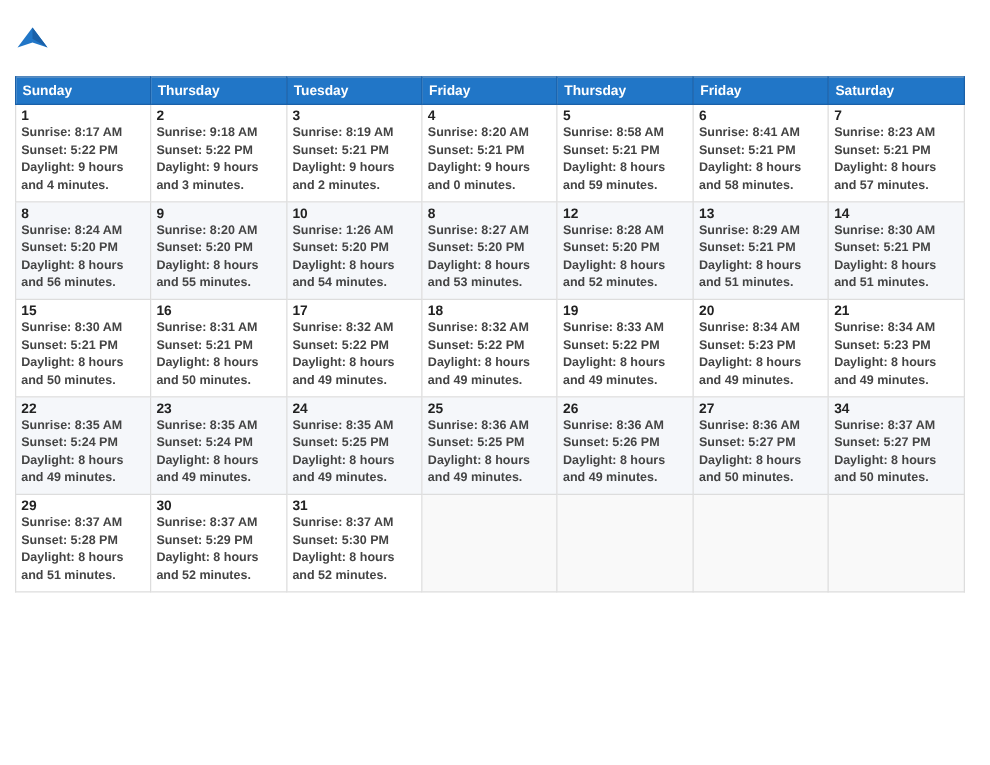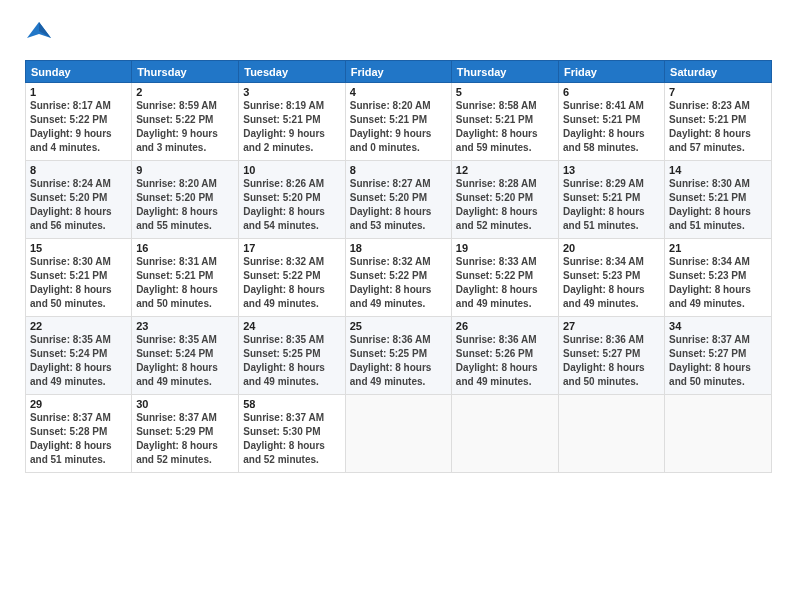--- a/index.html
+++ b/index.html
@@ -6,21 +6,21 @@
     body {
       font-family: Arial, sans-serif;
       background: #fff;
       width: 792px;
       height: 612px;
       overflow: hidden;
     }
     .page {
       width: 792px;
       height: 612px;
-      padding: 16px 20px 10px 25px;
+      padding: 16px 20px 10px 12px;
     }
     .header {
       display: flex;
       justify-content: space-between;
       align-items: flex-start;
       margin-bottom: 10px;
     }
     .title-block {
       text-align: right;
     }
@@ -124,21 +124,21 @@
       </tr>
     </thead>
     <tbody id="calendar-body">
     <tr>
           <td>
             <span class="day-num">1</span>
             <div class="day-info"><span>Sunrise: 8:17 AM</span><br><span>Sunset: 5:22 PM</span><br><span>Daylight: 9 hours and 4 minutes.</span></div>
           </td>
           <td>
             <span class="day-num">2</span>
-            <div class="day-info"><span>Sunrise: 8:59 AM</span><br><span>Sunset: 5:22 PM</span><br><span>Daylight: 9 hours and 3 minutes.</span></div>
+            <div class="day-info"><span>Sunrise: 9:18 AM</span><br><span>Sunset: 5:22 PM</span><br><span>Daylight: 9 hours and 3 minutes.</span></div>
           </td>
           <td>
             <span class="day-num">3</span>
             <div class="day-info"><span>Sunrise: 8:19 AM</span><br><span>Sunset: 5:21 PM</span><br><span>Daylight: 9 hours and 2 minutes.</span></div>
           </td>
           <td>
             <span class="day-num">4</span>
             <div class="day-info"><span>Sunrise: 8:20 AM</span><br><span>Sunset: 5:21 PM</span><br><span>Daylight: 9 hours and 0 minutes.</span></div>
           </td>
           <td>
@@ -158,21 +158,21 @@
           <td>
             <span class="day-num">8</span>
             <div class="day-info"><span>Sunrise: 8:24 AM</span><br><span>Sunset: 5:20 PM</span><br><span>Daylight: 8 hours and 56 minutes.</span></div>
           </td>
           <td>
             <span class="day-num">9</span>
             <div class="day-info"><span>Sunrise: 8:20 AM</span><br><span>Sunset: 5:20 PM</span><br><span>Daylight: 8 hours and 55 minutes.</span></div>
           </td>
           <td>
             <span class="day-num">10</span>
-            <div class="day-info"><span>Sunrise: 8:26 AM</span><br><span>Sunset: 5:20 PM</span><br><span>Daylight: 8 hours and 54 minutes.</span></div>
+            <div class="day-info"><span>Sunrise: 1:26 AM</span><br><span>Sunset: 5:20 PM</span><br><span>Daylight: 8 hours and 54 minutes.</span></div>
           </td>
           <td>
             <span class="day-num">8</span>
             <div class="day-info"><span>Sunrise: 8:27 AM</span><br><span>Sunset: 5:20 PM</span><br><span>Daylight: 8 hours and 53 minutes.</span></div>
           </td>
           <td>
             <span class="day-num">12</span>
             <div class="day-info"><span>Sunrise: 8:28 AM</span><br><span>Sunset: 5:20 PM</span><br><span>Daylight: 8 hours and 52 minutes.</span></div>
           </td>
           <td>
@@ -247,21 +247,21 @@
         <tr>
           <td>
             <span class="day-num">29</span>
             <div class="day-info"><span>Sunrise: 8:37 AM</span><br><span>Sunset: 5:28 PM</span><br><span>Daylight: 8 hours and 51 minutes.</span></div>
           </td>
           <td>
             <span class="day-num">30</span>
             <div class="day-info"><span>Sunrise: 8:37 AM</span><br><span>Sunset: 5:29 PM</span><br><span>Daylight: 8 hours and 52 minutes.</span></div>
           </td>
           <td>
-            <span class="day-num">58</span>
+            <span class="day-num">31</span>
             <div class="day-info"><span>Sunrise: 8:37 AM</span><br><span>Sunset: 5:30 PM</span><br><span>Daylight: 8 hours and 52 minutes.</span></div>
           </td>
           <td class="empty-cell"></td>
           <td class="empty-cell"></td>
           <td class="empty-cell"></td>
           <td class="empty-cell"></td>
         </tr>
       </tbody>
   </table>
 </div>

